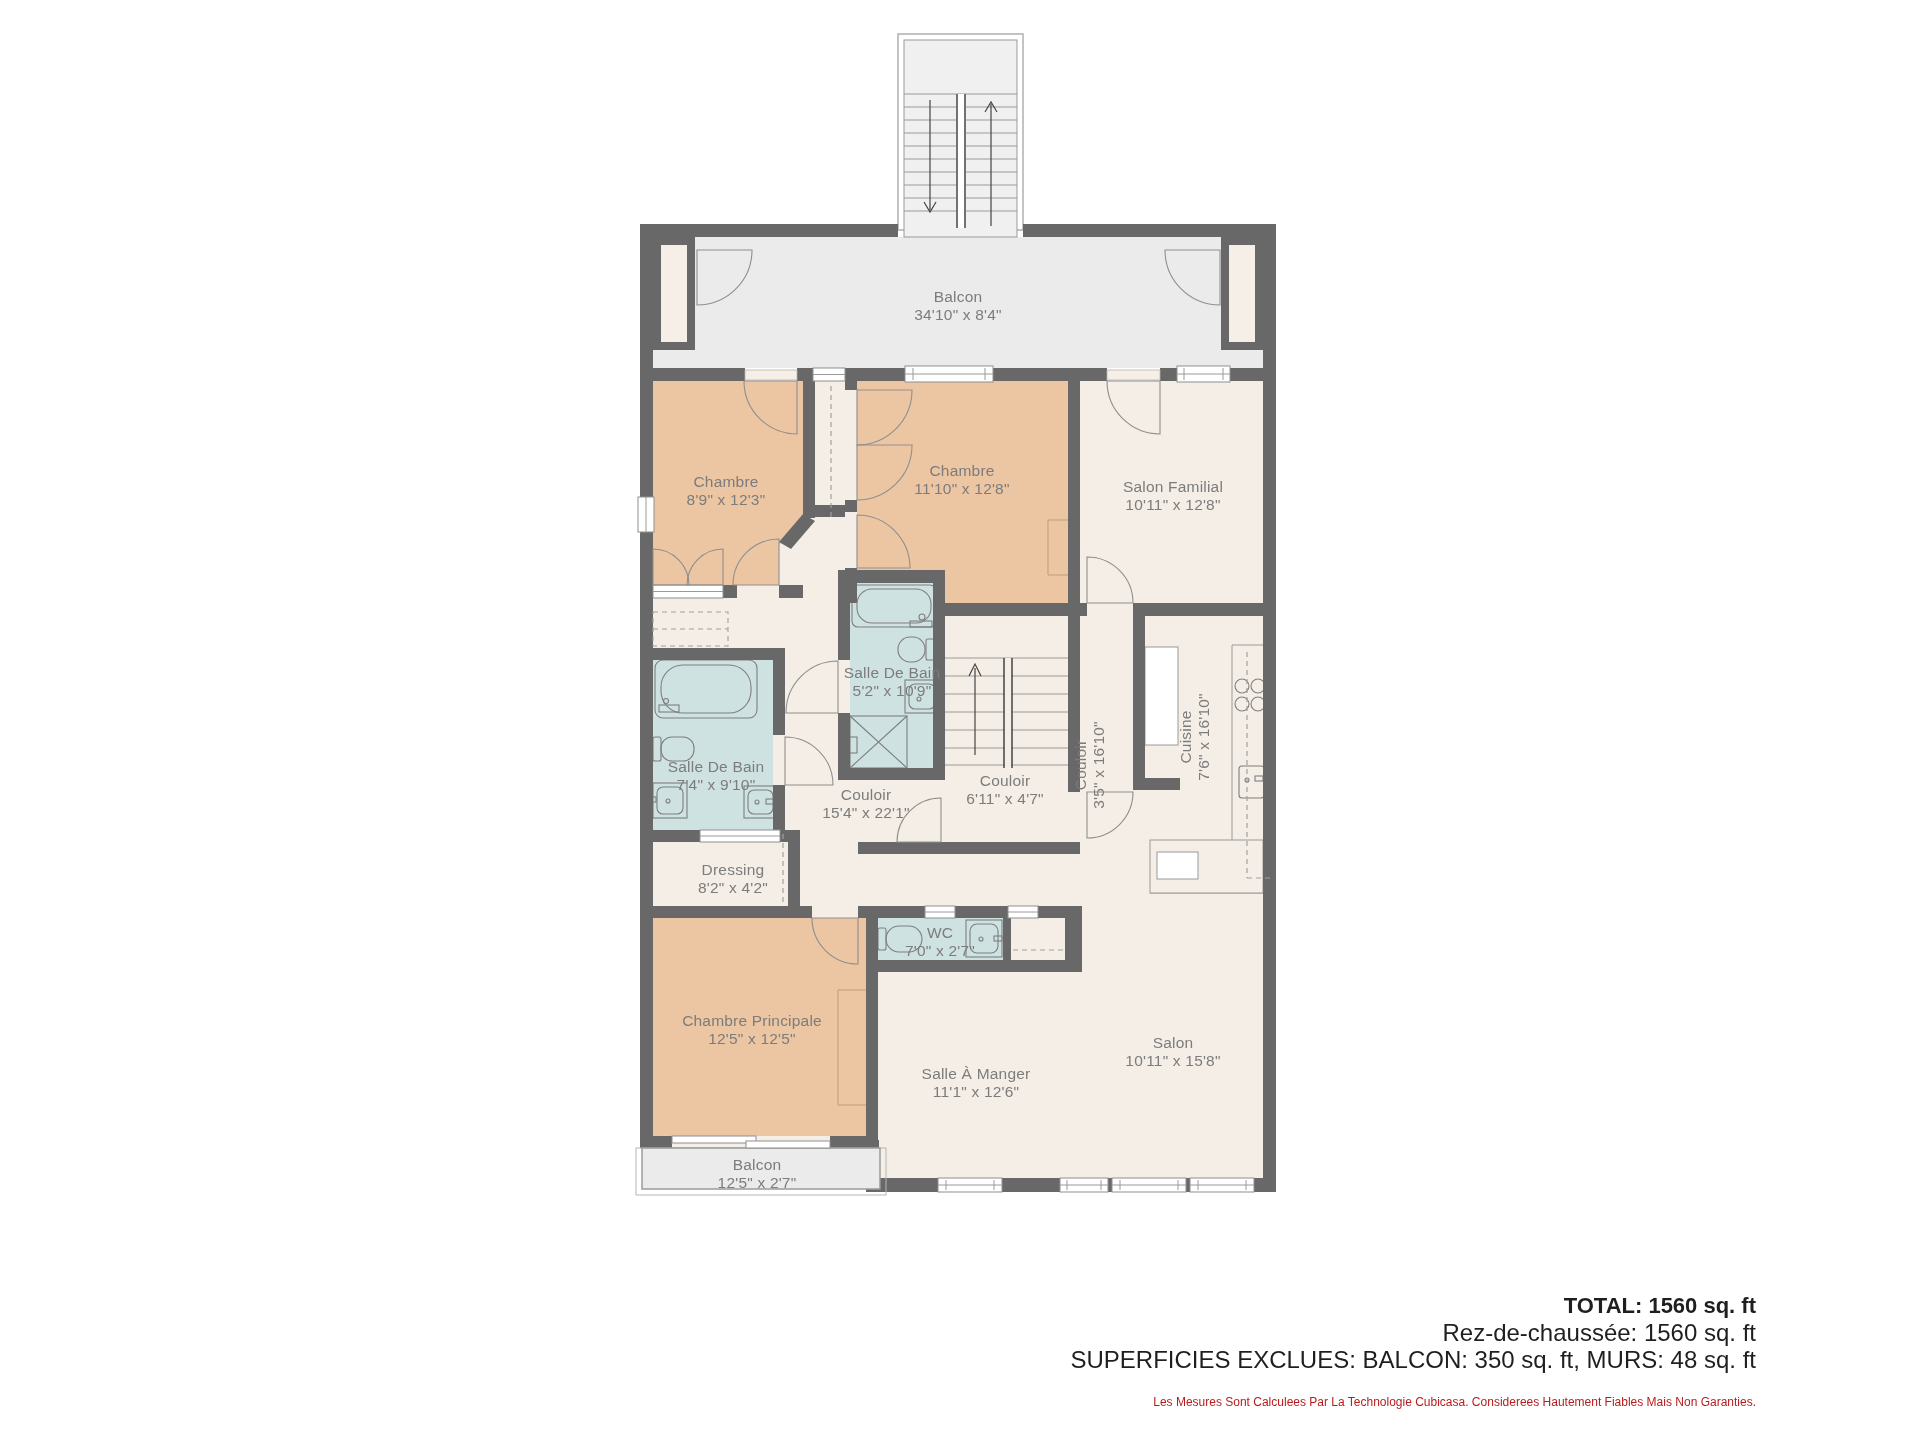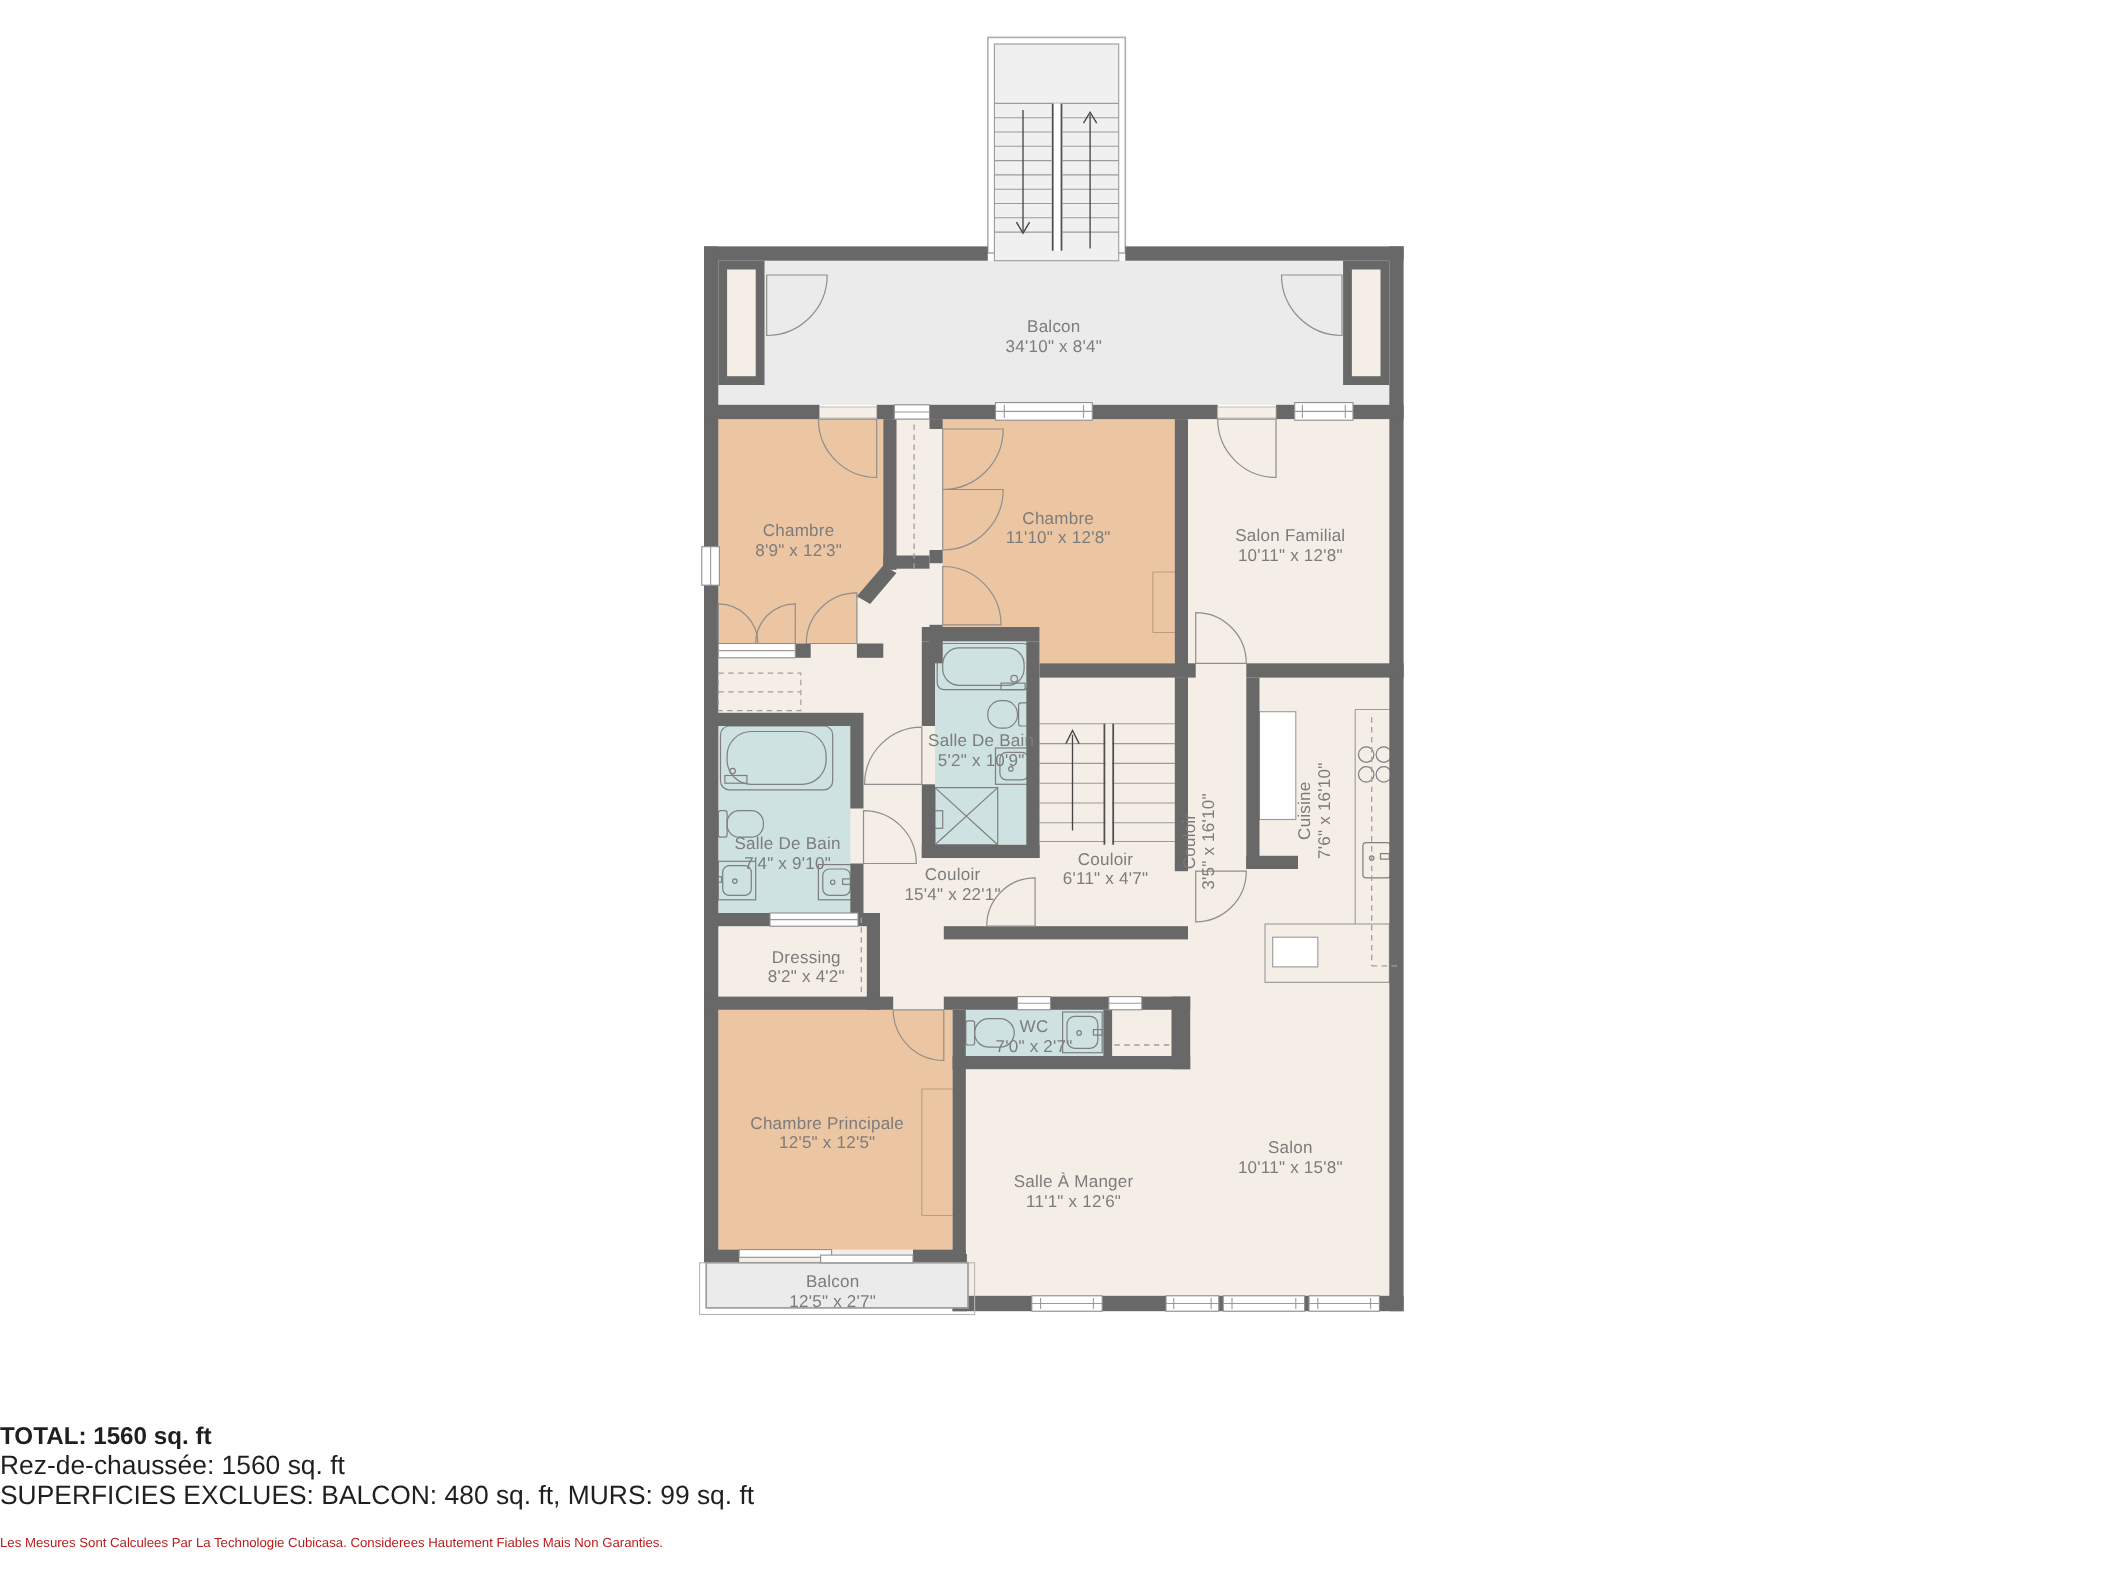--- a/index.html
+++ b/index.html
@@ -7,21 +7,21 @@
   #stage{position:relative;width:1920px;height:1440px;background:#fff;}
   svg text{font-family:"Liberation Sans", sans-serif;}
   .lbl{fill:#7c7c7c;font-size:15.5px;letter-spacing:.2px;}
   .walls{fill:#686868;}
   .fix{stroke:#7f7f7f;fill:none;stroke-width:1.1;}
   .thin{stroke:#9a9a9a;fill:none;stroke-width:1;}
   .door{stroke:#8f8f8f;fill:none;stroke-width:1.1;}
   .dash{stroke:#a0a0a0;fill:none;stroke-width:1.2;stroke-dasharray:5 4;}
   .win{fill:#ffffff;stroke:#8f8f8f;stroke-width:1;}
   .slab{fill:#f6efe7;stroke:#bab3a9;stroke-width:.8;}
-  .footer{position:absolute;left:0;top:1292px;width:1756px;text-align:left;color:#1f1f1f;}
+  .footer{position:absolute;left:0;top:1292px;width:1756px;text-align:right;color:#1f1f1f;}
   .footer .l1{font-size:22px;font-weight:bold;line-height:27px;}
   .footer .l2,.footer .l3{font-size:24px;line-height:27px;}
   .footer .disc{font-size:12px;color:#b91c1c;margin-top:22px;}
 </style>
 </head>
 <body>
 
 <div id="stage">
 <svg width="1920" height="1440" viewBox="0 0 1920 1440">
 
@@ -353,16 +353,16 @@
 
     <text class="lbl" x="757" y="1170">Balcon</text>
     <text class="lbl" x="757" y="1188">12'5" x 2'7"</text>
   </g>
 </svg>
 
   
   <div class="footer">
     <div class="l1">TOTAL: 1560 sq. ft</div>
     <div class="l2">Rez-de-chaussée: 1560 sq. ft</div>
-    <div class="l3">SUPERFICIES EXCLUES: BALCON: 480 sq. ft, MURS: 99 sq. ft</div>
+    <div class="l3">SUPERFICIES EXCLUES: BALCON: 350 sq. ft, MURS: 48 sq. ft</div>
     <div class="disc">Les Mesures Sont Calculees Par La Technologie Cubicasa. Considerees Hautement Fiables Mais Non Garanties.</div>
   </div>
 </div>
 
 </body></html>

